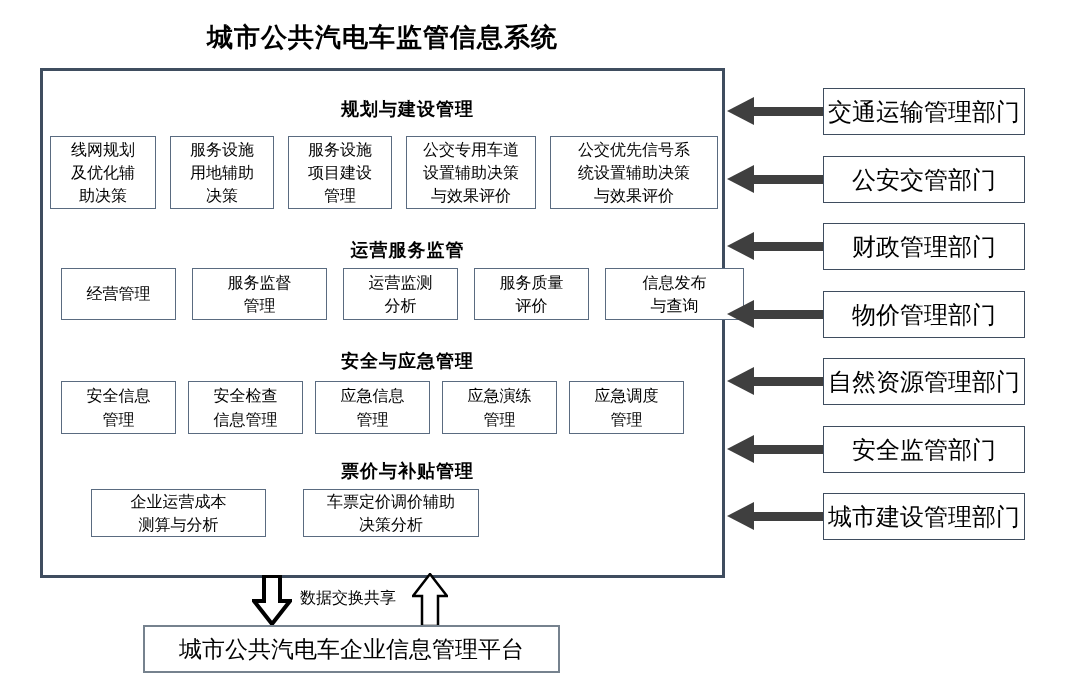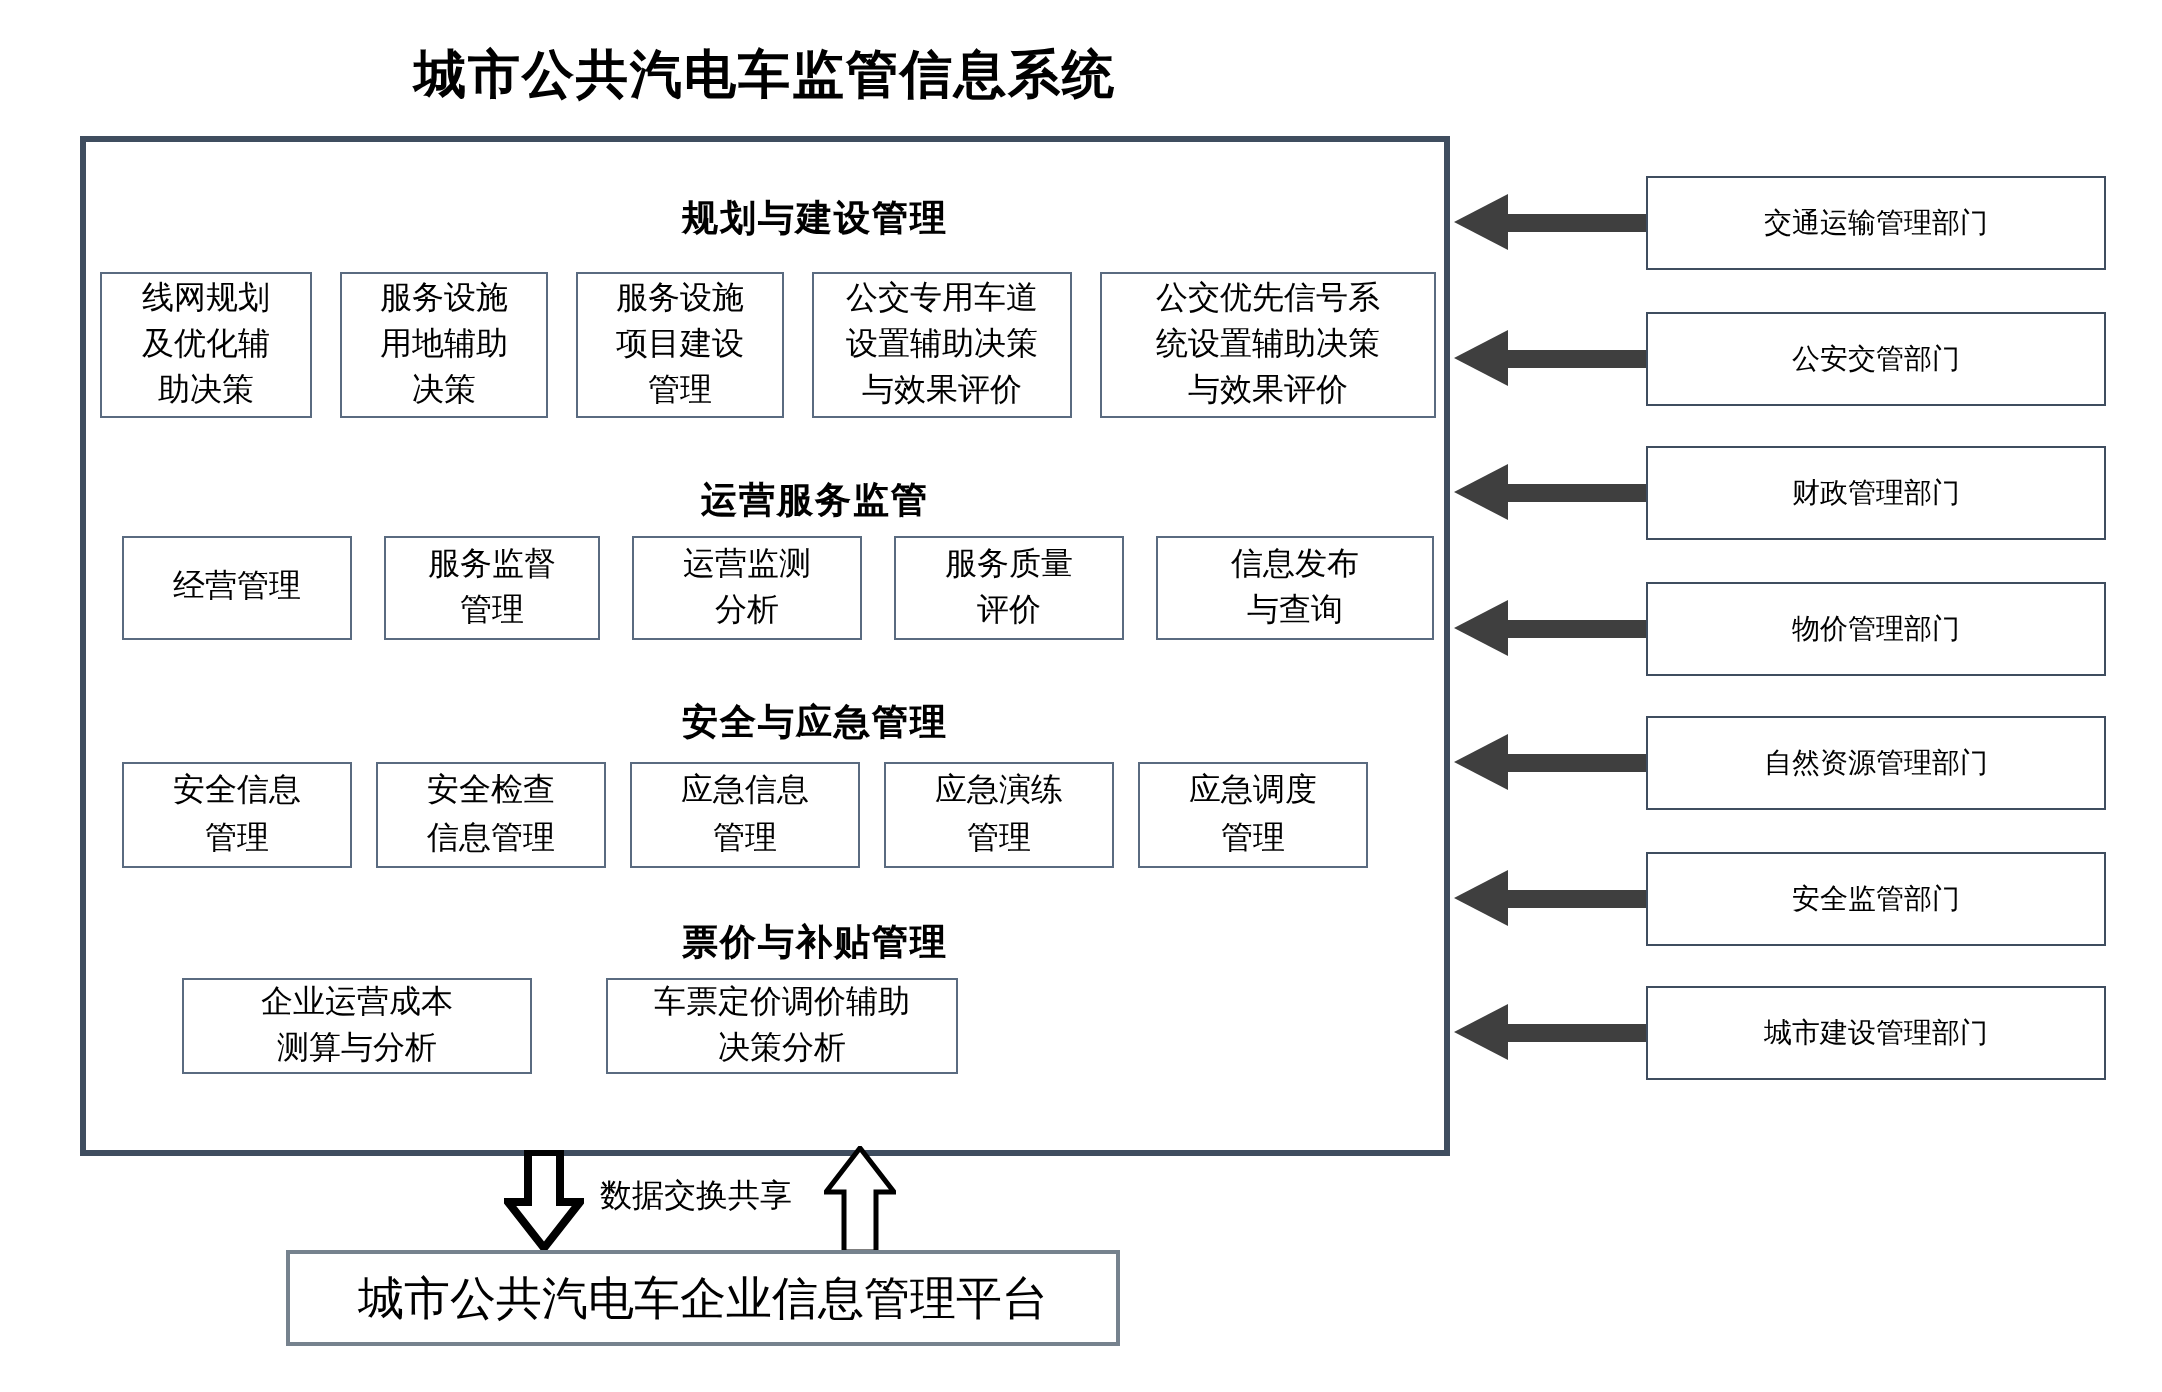--- a/index.html
+++ b/index.html
@@ -11,23 +11,23 @@
   .title { position:absolute; left:40px; top:20px; width:685px; text-align:center;
            font-size:26px; font-weight:bold; letter-spacing:1px; }
   .frame { position:absolute; left:40px; top:68px; width:685px; height:510px;
            border:3px solid var(--frame); box-sizing:border-box; background:#ffffff; }
   .sec-h { position:absolute; left:0; width:100%; text-align:center;
            font-size:18px; font-weight:bold; letter-spacing:1px;padding-left:25px; }
   .row { position:absolute; display:flex; }
   .item { border:1px solid var(--box-border); background:#ffffff; box-sizing:border-box;
           display:flex; align-items:center; justify-content:center; text-align:center;
           white-space:pre-line; font-size:16px; line-height:1.45; }
-  .dept { position:absolute; left:823px; width:230px; height:47px; box-sizing:border-box;
+  .dept { position:absolute; left:823px; width:202px; height:47px; box-sizing:border-box;
           border:1px solid var(--frame); background:#ffffff;
-          display:flex; align-items:center; justify-content:center; font-size:14px; }
+          display:flex; align-items:center; justify-content:center; font-size:24px; }
   .h-arrow { position:absolute; left:727px; width:96px; height:28px; display:flex; align-items:center; }
   .h-arrow .head { width:0; height:0; border-top:14px solid transparent;
                    border-bottom:14px solid transparent; border-right:27px solid var(--arrow); }
   .h-arrow .shaft { flex:1; height:9px; background:var(--arrow); }
   .v-arrow { position:absolute; }
   .v-arrow path { fill:#ffffff; stroke:var(--text); stroke-linejoin:miter; }
   .exchange-label { position:absolute; left:300px; top:588px; font-size:16px; }
   .platform { position:absolute; left:143px; top:625px; width:417px; height:48px; box-sizing:border-box;
               border:2px solid var(--platform-border); background:#ffffff;
               display:flex; align-items:center; justify-content:center; font-size:23px; }
@@ -56,21 +56,21 @@
 设置辅助决策
 与效果评价</div>
       <div class="item" style="width:168px">公交优先信号系
 统设置辅助决策
 与效果评价</div>
     </div>
 
     <div class="sec-h" style="top:167px">运营服务监管</div>
     <div class="row" style="top:197px;left:18px;gap:16px;height:52px">
       <div class="item" style="width:115px">经营管理</div>
-      <div class="item" style="width:108px">服务监督
+      <div class="item" style="width:135px">服务监督
 管理</div>
       <div class="item" style="width:115px">运营监测
 分析</div>
       <div class="item" style="width:115px">服务质量
 评价</div>
       <div class="item" style="width:139px">信息发布
 与查询</div>
     </div>
 
     <div class="sec-h" style="top:278px">安全与应急管理</div>

